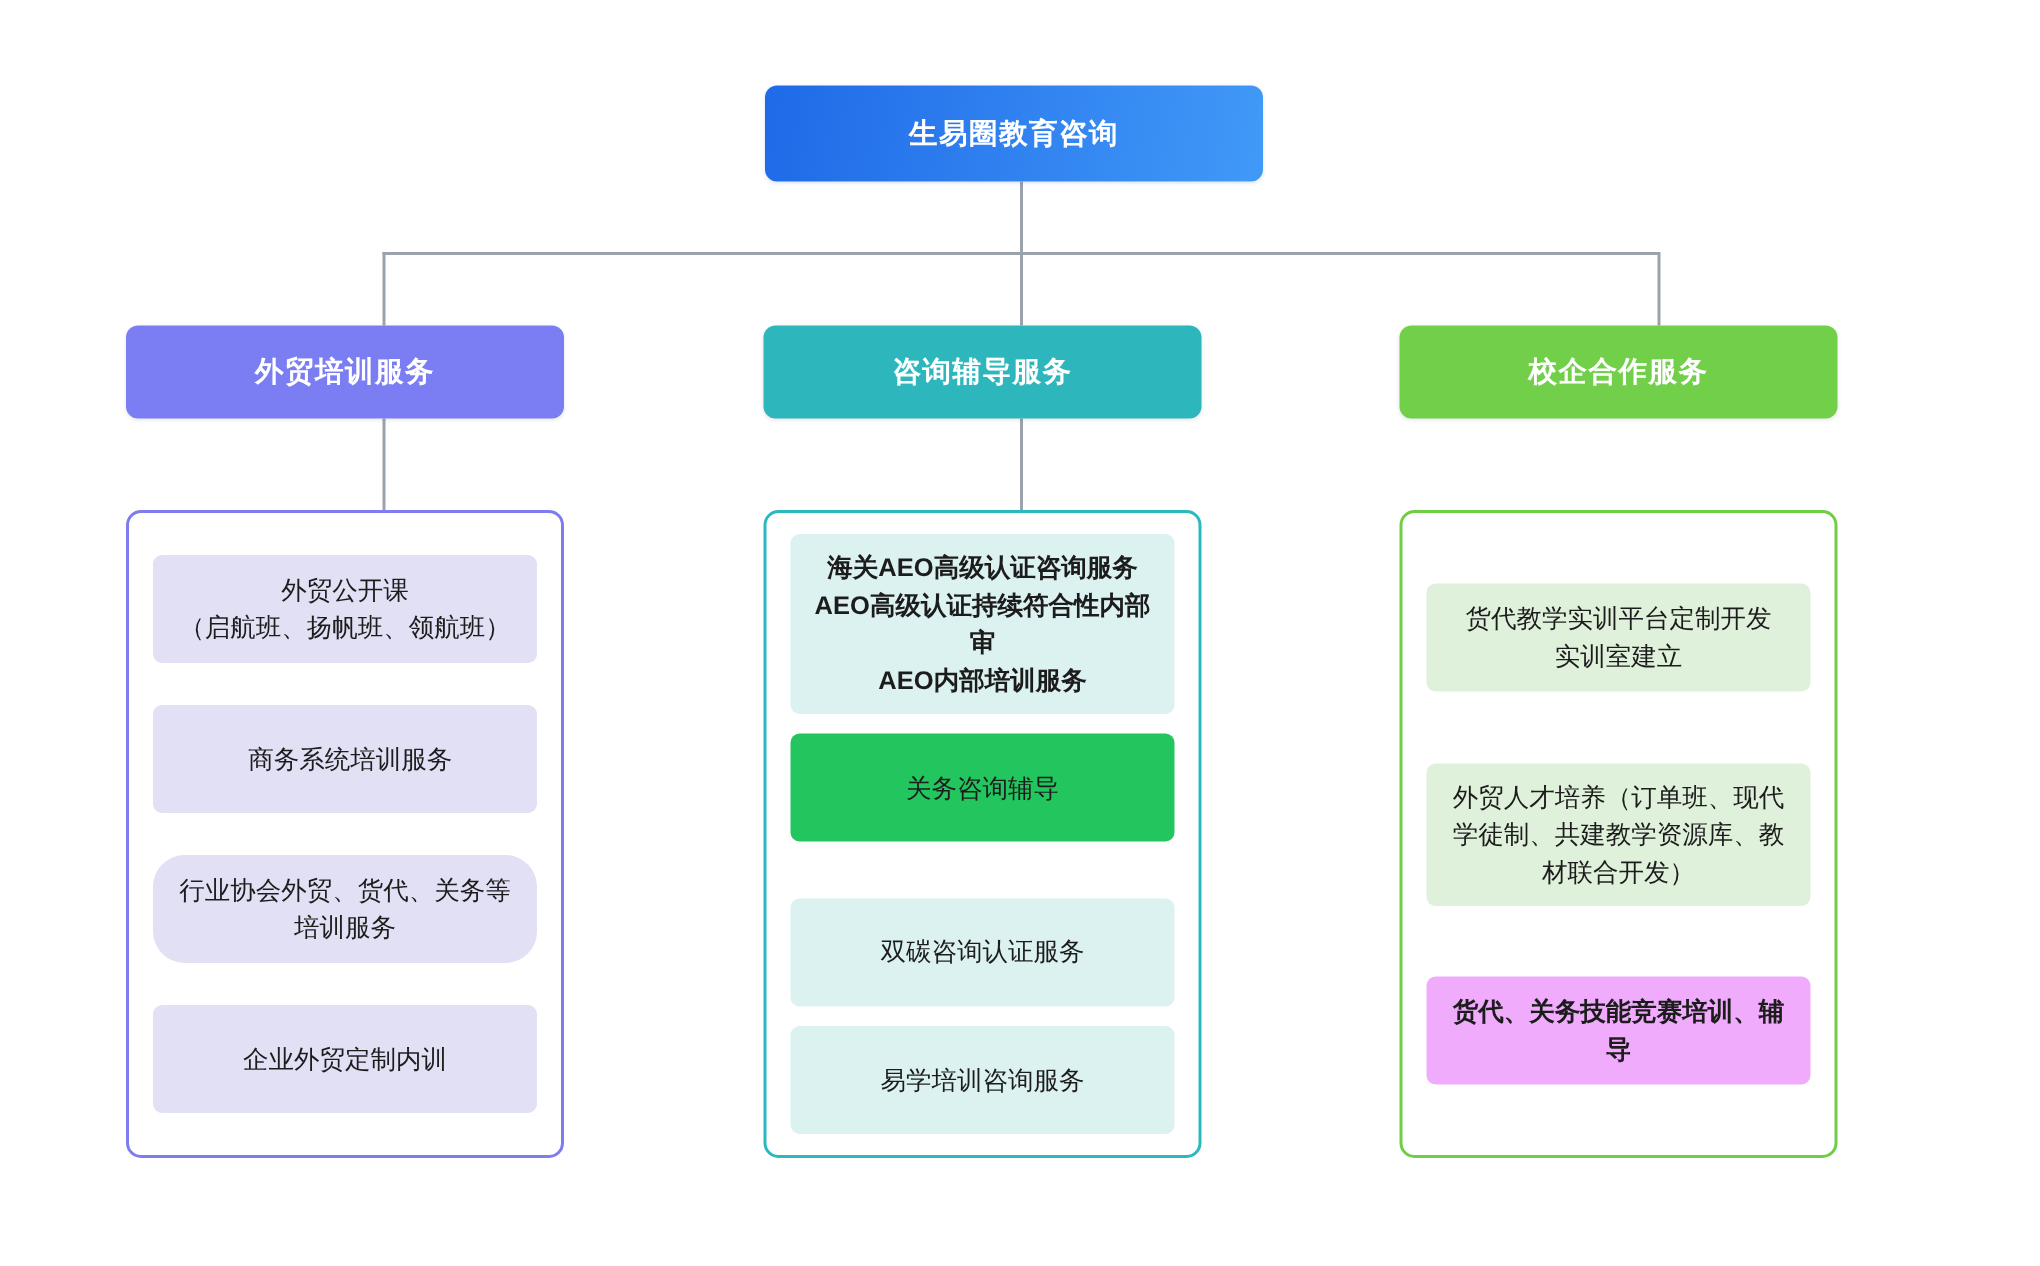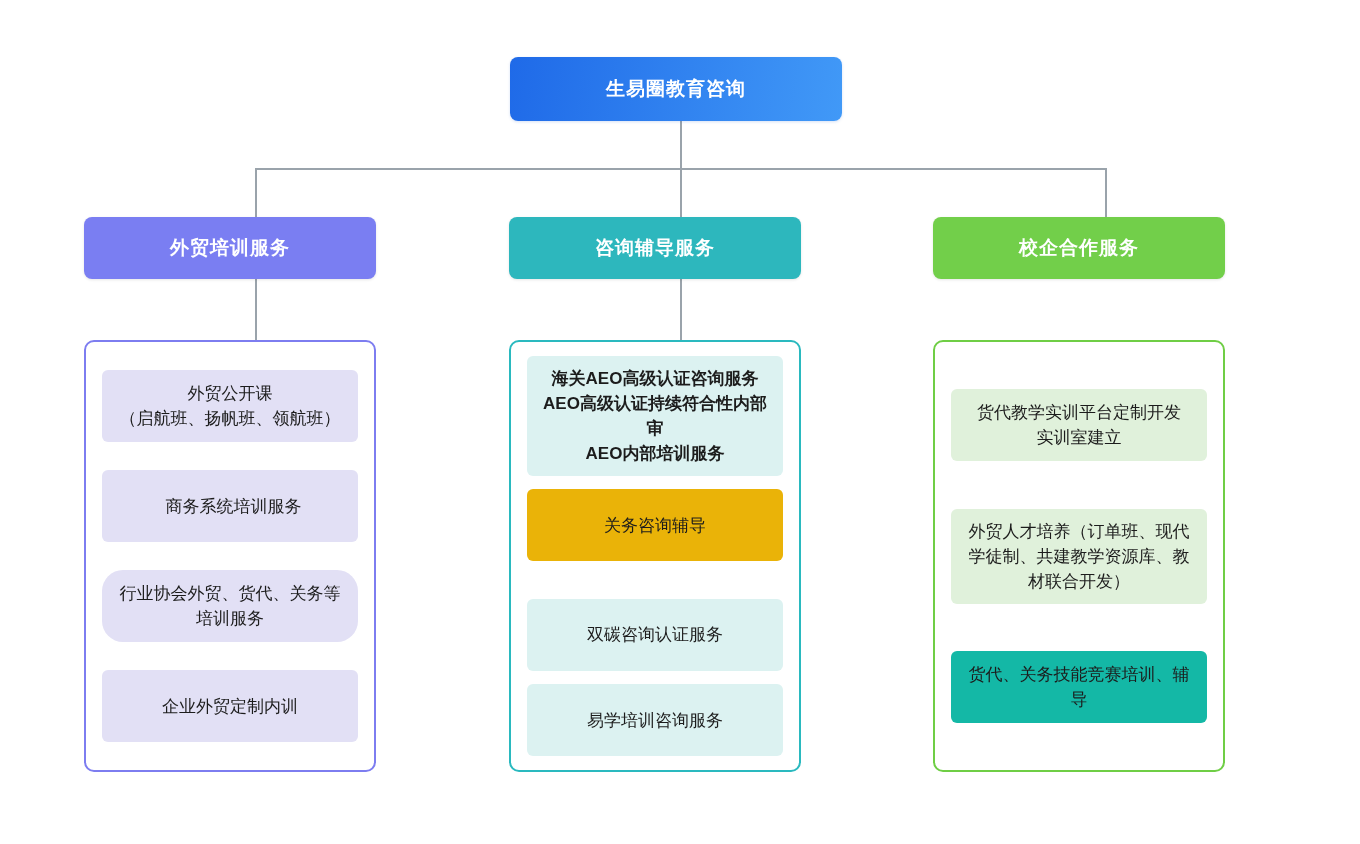--- a/index.html
+++ b/index.html
@@ -108,29 +108,29 @@
       <div class="leaf" style="background: rgb(226, 224, 245);">企业外贸定制内训</div>
     </div>
   </div>
 
   <div class="branch" style="left:509px;">
     <div class="branch-header" style="background: rgb(45, 183, 189);">咨询辅导服务</div>
     <div class="branch-panel" style="border-color: rgb(42, 185, 191);">
       <div class="leaf" style="background: rgb(220, 242, 241); font-weight: bold;">海关AEO高级认证咨询服务
 AEO高级认证持续符合性内部审
 AEO内部培训服务</div>
-      <div class="leaf" style="background: #eab308;">关务咨询辅导</div>
+      <div class="leaf" style="background: #22c55e;">关务咨询辅导</div>
       <div class="leaf" style="background: rgb(220, 242, 241); margin-top: 24px;">双碳咨询认证服务</div>
       <div class="leaf" style="background: rgb(220, 242, 241);">易学培训咨询服务</div>
     </div>
   </div>
 
   <div class="branch" style="left:933px;">
     <div class="branch-header" style="background: rgb(114, 207, 74);">校企合作服务</div>
     <div class="branch-panel" style="border-color: rgb(111, 206, 69);">
       <div class="leaf" style="background: rgb(224, 241, 219);">货代教学实训平台定制开发
 实训室建立</div>
       <div class="leaf" style="background: rgb(224, 241, 219);">外贸人才培养（订单班、现代学徒制、共建教学资源库、教材联合开发）</div>
-      <div class="leaf" style="background: #14b8a6;">货代、关务技能竞赛培训、辅导</div>
+      <div class="leaf" style="background: #f0abfc; font-weight: bold;">货代、关务技能竞赛培训、辅导</div>
     </div>
   </div>
 
 </div>
 
 </body></html>

